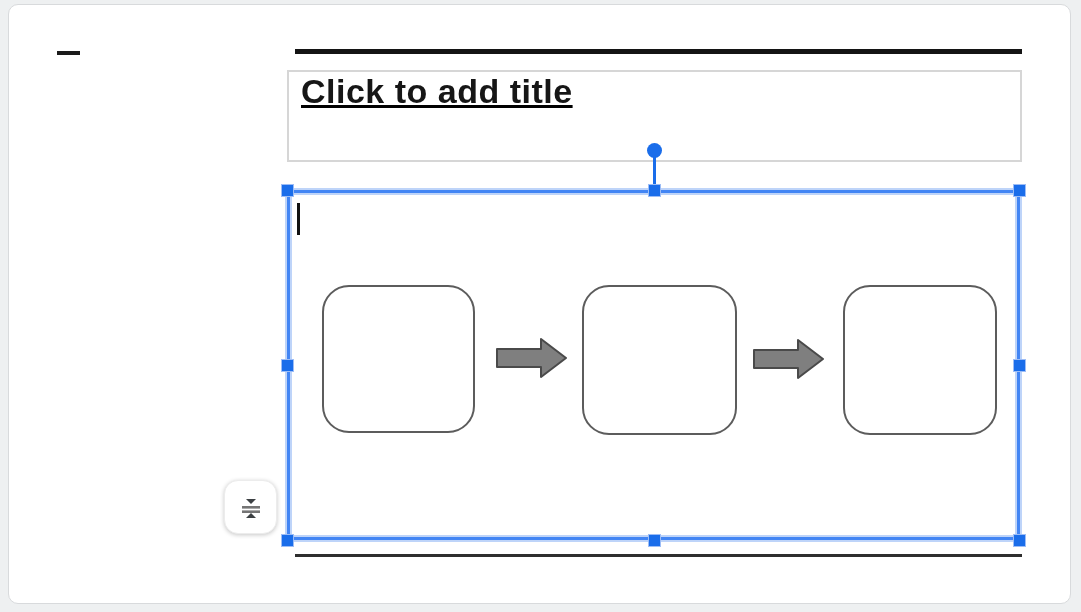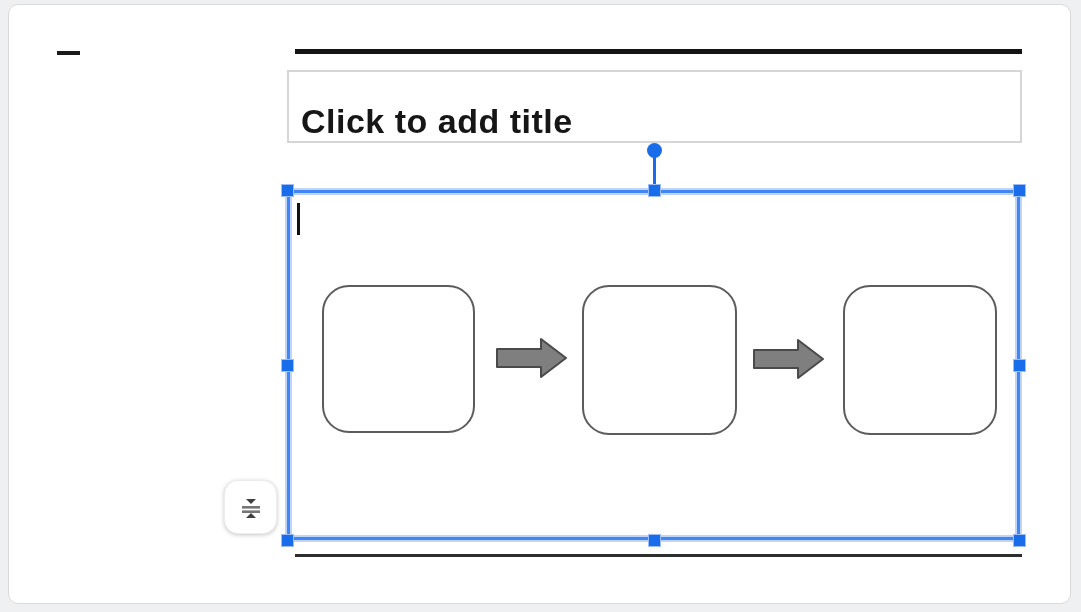--- a/index.html
+++ b/index.html
@@ -24,23 +24,23 @@
   }
   .top-rule{
     position:absolute;left:295px;top:49px;width:727px;height:5px;background:#141414;
   }
   .bottom-rule{
     position:absolute;left:295px;top:554px;width:727px;height:3px;background:#2e2e2e;
   }
 
   
   .title-box{
-    position:absolute;left:287px;top:70px;width:735px;height:73px;
+    position:absolute;left:287px;top:70px;width:735px;height:92px;
     background:#ffffff;border:2px solid #d6d6d6;box-sizing:border-box;
-    display:flex;align-items:flex-end;
+    display:flex;align-items:flex-start;text-decoration:underline;
   }
   .title-box .title-text{
     margin-left:12px;
     font-size:34px;font-weight:bold;color:#161616;letter-spacing:.5px;
   }
 
   
   .sel-box{
     position:absolute;left:287px;top:190px;width:733px;height:350px;
     border:3px solid #4285f4;

